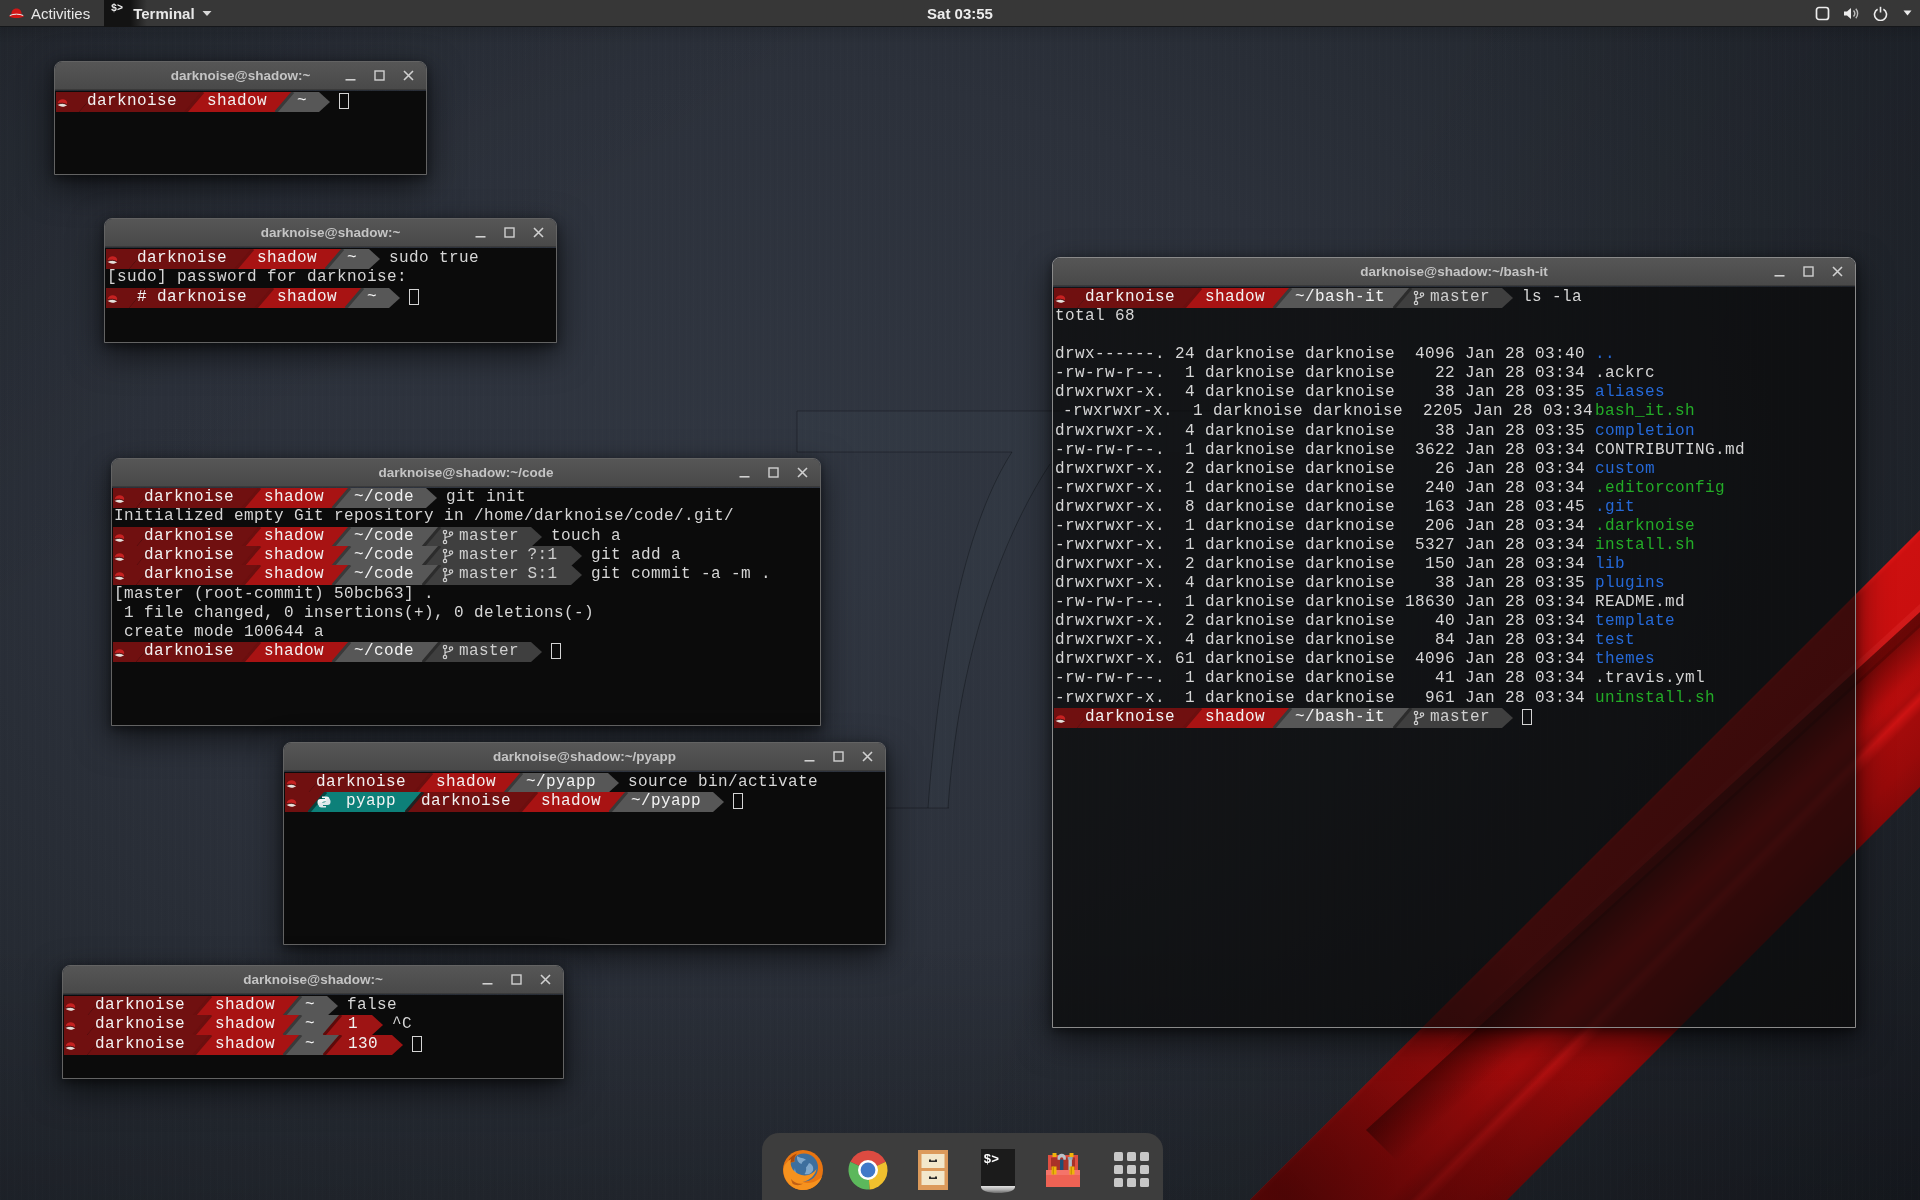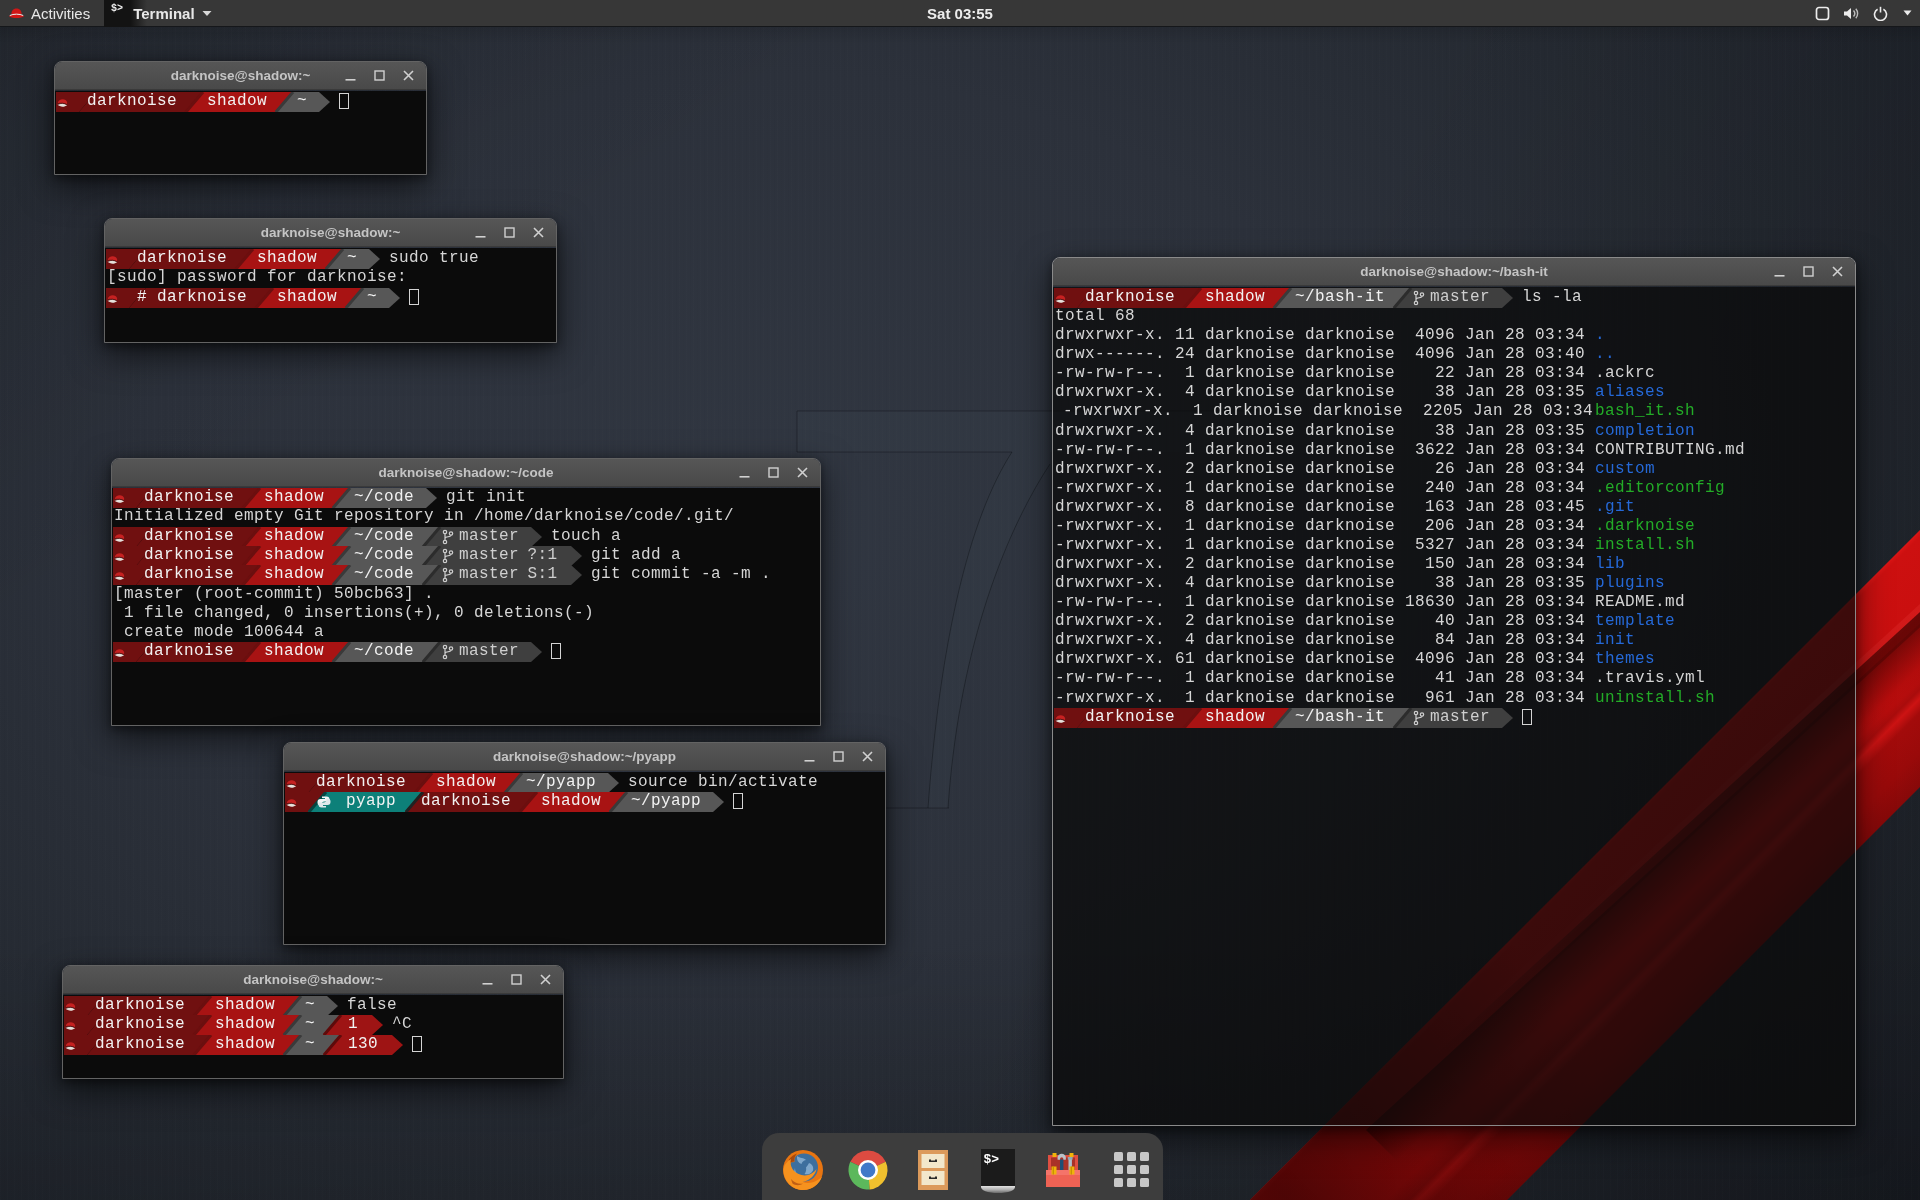--- a/index.html
+++ b/index.html
@@ -514,21 +514,21 @@
             </g>
           </svg>
           <i style="left:31.0px;color:#f2f2f2;">darknoise</i>
           <i style="left:151.0px;color:#f2f2f2;">shadow</i>
           <i style="left:241.0px;color:#f2f2f2;">~</i>
           <i style="left:284.0px;color:#f2f2f2;">130</i>
           <span class="cur" style="left:348.0px;"></span>
         </div>
       </div>
     </div>
-    <div class="win focus" style="left:1052px;top:257px;width:804px;height:869px">
+    <div class="win focus" style="left:1052px;top:257px;width:804px;height:771px">
       <div class="tbar">
         <span class="ttl">darknoise@shadow:~/bash-it</span>
         <span class="btns">
           <svg width="15" height="15" viewBox="0 0 15 15">
             <rect x="2.5" y="11" width="10" height="1.6" fill="#d0d0d0"></rect>
           </svg>
           <svg width="15" height="15" viewBox="0 0 15 15">
             <rect x="3" y="3" width="9" height="9" fill="none" stroke="#d0d0d0" stroke-width="1.4"></rect>
           </svg>
           <svg width="15" height="15" viewBox="0 0 15 15">
@@ -562,24 +562,20 @@
           </svg>
           <i style="left:31.0px;color:#f2f2f2;">darknoise</i>
           <i style="left:151.0px;color:#f2f2f2;">shadow</i>
           <i style="left:241.0px;color:#f2f2f2;">~/bash-it</i>
           <i style="left:376.0px;color:#cfcfcf;">master</i>
           <i style="left:468.0px;color:#d6d6d6;">ls -la</i>
         </div>
         <div class="r" style="top:20.1px">
           <i style="left:1px;color:#d6d6d6">total&nbsp;68</i>
         </div>
-        <div class="r" style="top:39.1px">
-          <i style="left:1px;color:#d6d6d6">drwxrwxr-x.&nbsp;11&nbsp;darknoise&nbsp;darknoise&nbsp;&nbsp;4096&nbsp;Jan&nbsp;28&nbsp;03:34&nbsp;</i>
-          <i style="left:541.0px;color:#2569d8">.</i>
-        </div>
         <div class="r" style="top:58.2px">
           <i style="left:1px;color:#d6d6d6">drwx------.&nbsp;24&nbsp;darknoise&nbsp;darknoise&nbsp;&nbsp;4096&nbsp;Jan&nbsp;28&nbsp;03:40&nbsp;</i>
           <i style="left:541.0px;color:#2569d8">..</i>
         </div>
         <div class="r" style="top:77.3px">
           <i style="left:1px;color:#d6d6d6">-rw-rw-r--.&nbsp;&nbsp;1&nbsp;darknoise&nbsp;darknoise&nbsp;&nbsp;&nbsp;&nbsp;22&nbsp;Jan&nbsp;28&nbsp;03:34&nbsp;</i>
           <i style="left:541.0px;color:#d4d4d4">.ackrc</i>
         </div>
         <div class="r" style="top:96.3px">
           <i style="left:1px;color:#d6d6d6">drwxrwxr-x.&nbsp;&nbsp;4&nbsp;darknoise&nbsp;darknoise&nbsp;&nbsp;&nbsp;&nbsp;38&nbsp;Jan&nbsp;28&nbsp;03:35&nbsp;</i>
@@ -628,21 +624,21 @@
         <div class="r" style="top:306.1px">
           <i style="left:1px;color:#d6d6d6">-rw-rw-r--.&nbsp;&nbsp;1&nbsp;darknoise&nbsp;darknoise&nbsp;18630&nbsp;Jan&nbsp;28&nbsp;03:34&nbsp;</i>
           <i style="left:541.0px;color:#d4d4d4">README.md</i>
         </div>
         <div class="r" style="top:325.2px">
           <i style="left:1px;color:#d6d6d6">drwxrwxr-x.&nbsp;&nbsp;2&nbsp;darknoise&nbsp;darknoise&nbsp;&nbsp;&nbsp;&nbsp;40&nbsp;Jan&nbsp;28&nbsp;03:34&nbsp;</i>
           <i style="left:541.0px;color:#2569d8">template</i>
         </div>
         <div class="r" style="top:344.3px">
           <i style="left:1px;color:#d6d6d6">drwxrwxr-x.&nbsp;&nbsp;4&nbsp;darknoise&nbsp;darknoise&nbsp;&nbsp;&nbsp;&nbsp;84&nbsp;Jan&nbsp;28&nbsp;03:34&nbsp;</i>
-          <i style="left:541.0px;color:#2569d8">init</i>
+          <i style="left:541.0px;color:#2569d8">test</i>
         </div>
         <div class="r" style="top:363.3px">
           <i style="left:1px;color:#d6d6d6">drwxrwxr-x.&nbsp;61&nbsp;darknoise&nbsp;darknoise&nbsp;&nbsp;4096&nbsp;Jan&nbsp;28&nbsp;03:34&nbsp;</i>
           <i style="left:541.0px;color:#2569d8">themes</i>
         </div>
         <div class="r" style="top:382.4px">
           <i style="left:1px;color:#d6d6d6">-rw-rw-r--.&nbsp;&nbsp;1&nbsp;darknoise&nbsp;darknoise&nbsp;&nbsp;&nbsp;&nbsp;41&nbsp;Jan&nbsp;28&nbsp;03:34&nbsp;</i>
           <i style="left:541.0px;color:#d4d4d4">.travis.yml</i>
         </div>
         <div class="r" style="top:401.5px">

